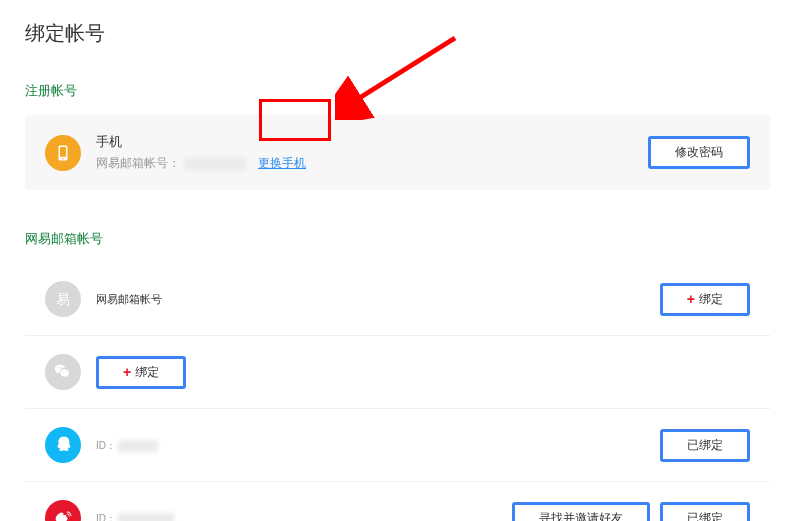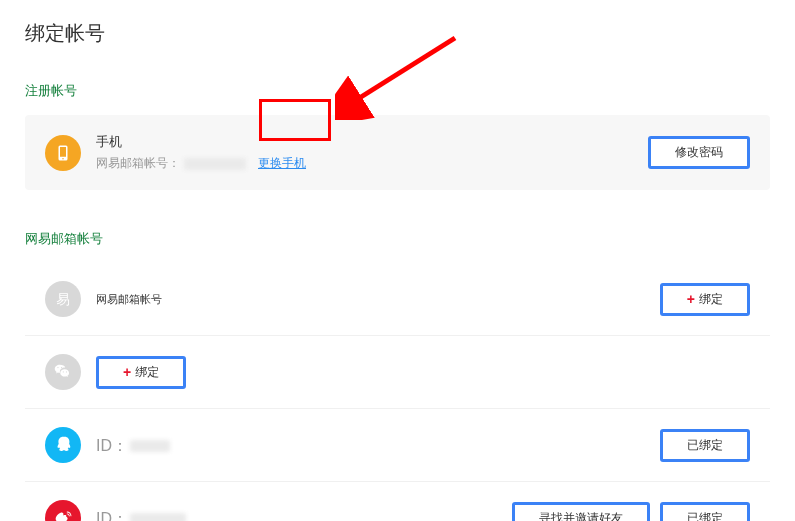--- a/index.html
+++ b/index.html
@@ -97,21 +97,21 @@
     .plus { color: #e6162d; font-weight: bold; font-size: 14px; line-height: 1; }
     .login-item {
       display: flex;
       align-items: center;
       padding: 18px 20px;
       border-bottom: 1px solid #f0f0f0;
     }
     .login-item:last-child { border-bottom: none; }
     .login-info { flex: 1; }
     .login-name { font-size: 11px; color: #333; }
-    .login-sub { font-size: 16px; color: #999; margin-top: 2px; display: flex; align-items: center; gap: 2px; }
+    .login-sub { font-size: 10px; color: #999; margin-top: 2px; display: flex; align-items: center; gap: 2px; }
     .actions { display: flex; gap: 10px; }
   </style>
 </head>
 <body>
 
 <h1 class="page-title">绑定帐号</h1>
 
 <div class="section-title">注册帐号</div>
 
 <div class="account-card">

